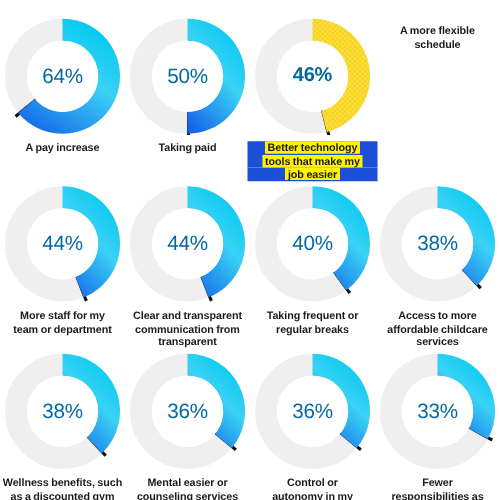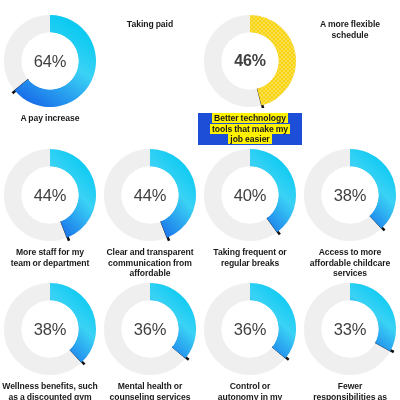--- a/index.html
+++ b/index.html
@@ -29,21 +29,21 @@
     width:94px;height:94px;
     flex:0 0 auto;
   }
   .donut-wrap svg{display:block;width:94px;height:94px;}
   .pct{
     position:absolute;
     left:0;top:0;width:94px;height:94px;
     display:flex;align-items:center;justify-content:center;
     font-size:16.5px;
     font-weight:400;
-    color:#404040;
+    color:#0369a1;
     letter-spacing:-0.2px;
     font-family:"Liberation Sans",sans-serif;
   }
   .cell.hl .pct{font-weight:700;font-size:16px;}
   .caption{
     margin-top:5px;
     text-align:center;
     font-size:8.6px;
     line-height:10.6px;
     font-weight:700;
@@ -83,20 +83,36 @@
           <path d="M 47 1 A 46 46 0 1 1 11.556390832313703 76.32150352843973 L 25.040372580890008 65.16658370783766 A 28.5 28.5 0 1 0 47 18.5 Z" fill="url(#g0)"></path>
           <circle cx="47" cy="47" r="28.5" fill="#ffffff"></circle>
         </svg>
         <div class="pct">64%</div>
       </div>
       <div class="caption">
         <span class="ln">A pay increase</span>
       </div>
     </div>
     <div class="cell">
+      <div class="donut-wrap">
+        <svg viewBox="0 0 94 94">
+          <defs>
+            <linearGradient id="g1" x1="0.72" y1="0" x2="0.15" y2="1">
+              <stop offset="0%" stop-color="#00c8f0"></stop>
+              <stop offset="42%" stop-color="#3ad2f5"></stop>
+              <stop offset="100%" stop-color="#1565e8"></stop>
+            </linearGradient>
+          </defs>
+          <circle cx="47" cy="47" r="37.25" fill="none" stroke="#efeff0" stroke-width="17.5"></circle>
+          <path d="M 49.245467912398055 96.44904320464039 A 49.5 49.5 0 0 1 46.6544276152509 96.49879371991705 L 46.81150597195504 73.99934202904566 A 27 27 0 0 0 48.224800679489846 73.9722053843493 Z" fill="#111111"></path>
+          <path d="M 47 1 A 46 46 0 0 1 47 93 L 47 75.5 A 28.5 28.5 0 0 0 47 18.5 Z" fill="url(#g1)"></path>
+          <circle cx="47" cy="47" r="28.5" fill="#ffffff"></circle>
+        </svg>
+        <div class="pct">50%</div>
+      </div>
       <div class="caption">
         <span class="ln">Taking paid</span>
       </div>
     </div>
     <div class="cell hl">
       <div class="donut-wrap">
         <svg viewBox="0 0 94 94">
           <defs>
             <linearGradient id="g2" x1="0.72" y1="0" x2="0.15" y2="1">
               <stop offset="0%" stop-color="#ffd400"></stop>
@@ -163,21 +179,21 @@
           <circle cx="47" cy="47" r="37.25" fill="none" stroke="#efeff0" stroke-width="17.5"></circle>
           <path d="M 67.29119017515785 92.14994575052751 A 49.5 49.5 0 0 1 64.90041621906357 93.15002816016786 L 56.76386339221649 72.17274263281882 A 27 27 0 0 0 58.067921913722465 71.62724313665137 Z" fill="#111111"></path>
           <path d="M 47 1 A 46 46 0 0 1 63.93372942349518 89.76971835085956 L 57.49154975151332 73.49862984781517 A 28.5 28.5 0 0 0 47 18.5 Z" fill="url(#g5)"></path>
           <circle cx="47" cy="47" r="28.5" fill="#ffffff"></circle>
         </svg>
         <div class="pct">44%</div>
       </div>
       <div class="caption">
         <span class="ln">Clear and transparent</span>
         <span class="ln">communication from</span>
-        <span class="ln">affordable</span>
+        <span class="ln">transparent</span>
       </div>
     </div>
     <div class="cell">
       <div class="donut-wrap">
         <svg viewBox="0 0 94 94">
           <defs>
             <linearGradient id="g6" x1="0.72" y1="0" x2="0.15" y2="1">
               <stop offset="0%" stop-color="#00c8f0"></stop>
               <stop offset="42%" stop-color="#3ad2f5"></stop>
               <stop offset="100%" stop-color="#1565e8"></stop>
@@ -251,21 +267,21 @@
             </linearGradient>
           </defs>
           <circle cx="47" cy="47" r="37.25" fill="none" stroke="#efeff0" stroke-width="17.5"></circle>
           <path d="M 86.532457747341 76.78984364602638 A 49.5 49.5 0 0 1 84.91919993438941 78.8179866794837 L 67.6831999642124 64.35526546153656 A 27 27 0 0 0 68.5631587712769 63.249005625105305 Z" fill="#111111"></path>
           <path d="M 47 1 A 46 46 0 0 1 82.4436091676863 76.32150352843972 L 68.95962741910999 65.16658370783766 A 28.5 28.5 0 0 0 47 18.5 Z" fill="url(#g9)"></path>
           <circle cx="47" cy="47" r="28.5" fill="#ffffff"></circle>
         </svg>
         <div class="pct">36%</div>
       </div>
       <div class="caption">
-        <span class="ln">Mental health or</span>
+        <span class="ln">Mental easier or</span>
         <span class="ln">counseling services</span>
       </div>
     </div>
     <div class="cell">
       <div class="donut-wrap">
         <svg viewBox="0 0 94 94">
           <defs>
             <linearGradient id="g10" x1="0.72" y1="0" x2="0.15" y2="1">
               <stop offset="0%" stop-color="#00c8f0"></stop>
               <stop offset="42%" stop-color="#3ad2f5"></stop>

